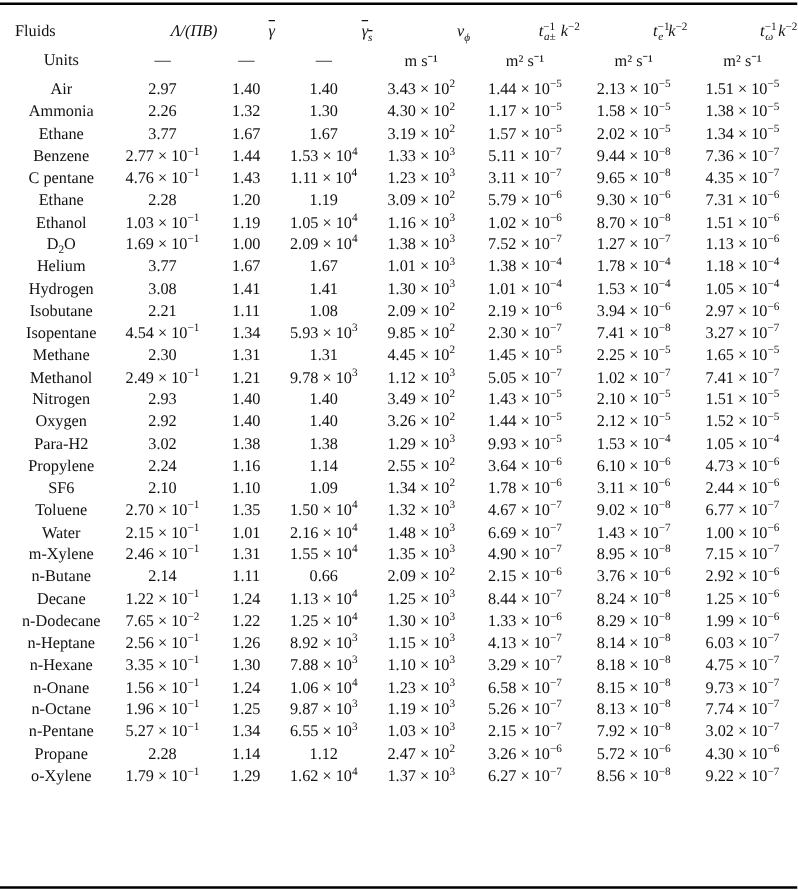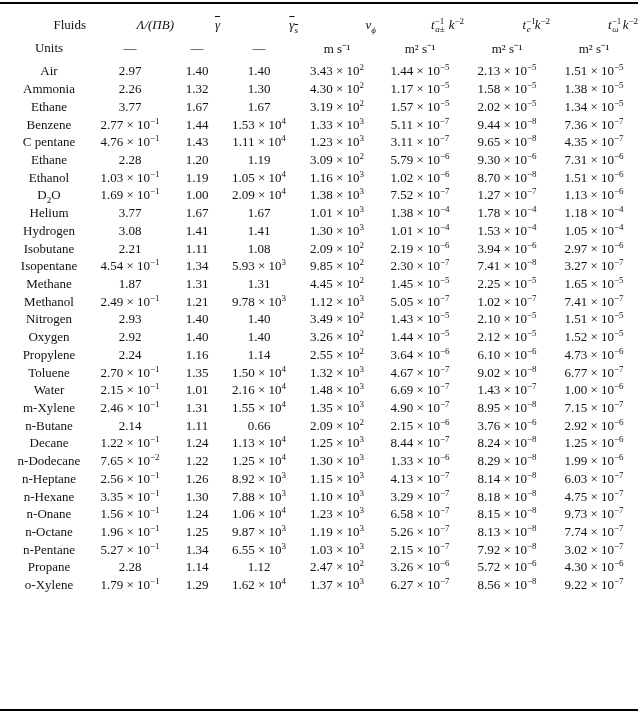--- a/index.html
+++ b/index.html
@@ -13,21 +13,21 @@
   .rule.bottom { top: 709px; height: 1.5px; }
   table {
     position: absolute; left: 0; top: 13px; width: 638px;
     border-collapse: collapse; table-layout: fixed;
   }
   td, th { padding: 0; white-space: nowrap; font-weight: normal; }
   col.c0 { width: 86px; } col.c1 { width: 88px; } col.c2 { width: 46px; }
   col.c3 { width: 78px; } col.c4 { width: 78px; } col.c5 { width: 88px; }
   col.c6 { width: 86px; } col.c7 { width: 88px; }
   th { height: 23px; text-align: right; vertical-align: middle; }
-  th.first, td.first { text-align: right; padding-left: 12px; }
+  th.first, td.first { text-align: left; padding-left: 12px; }
   tr.units td { height: 23px; text-align: center; vertical-align: middle; font-family: Liberation Serif, serif; }
   tr.spacer td { height: 3px; }
   tbody tr.row td { height: 17.72px; line-height: 17px; text-align: center; vertical-align: middle; }
   .ital { font-style: italic; }
   .ov { text-decoration: overline; font-style: italic; }
   sup, sub { font-size: 9px; line-height: 0; }
 </style>
 </head>
 <body>
 
@@ -185,21 +185,21 @@
         <td>4.54 × 10<sup>−1</sup></td>
         <td>1.34</td>
         <td>5.93 × 10<sup>3</sup></td>
         <td>9.85 × 10<sup>2</sup></td>
         <td>2.30 × 10<sup>−7</sup></td>
         <td>7.41 × 10<sup>−8</sup></td>
         <td>3.27 × 10<sup>−7</sup></td>
       </tr>
       <tr class="row">
         <td class="first">Methane</td>
-        <td>1.87</td>
+        <td>2.30</td>
         <td>1.31</td>
         <td>1.31</td>
         <td>4.45 × 10<sup>2</sup></td>
         <td>1.45 × 10<sup>−5</sup></td>
         <td>2.25 × 10<sup>−5</sup></td>
         <td>1.65 × 10<sup>−5</sup></td>
       </tr>
       <tr class="row">
         <td class="first">Methanol</td>
         <td>2.49 × 10<sup>−1</sup></td>
@@ -224,30 +224,50 @@
         <td class="first">Oxygen</td>
         <td>2.92</td>
         <td>1.40</td>
         <td>1.40</td>
         <td>3.26 × 10<sup>2</sup></td>
         <td>1.44 × 10<sup>−5</sup></td>
         <td>2.12 × 10<sup>−5</sup></td>
         <td>1.52 × 10<sup>−5</sup></td>
       </tr>
       <tr class="row">
+        <td class="first">Para-H2</td>
+        <td>3.02</td>
+        <td>1.38</td>
+        <td>1.38</td>
+        <td>1.29 × 10<sup>3</sup></td>
+        <td>9.93 × 10<sup>−5</sup></td>
+        <td>1.53 × 10<sup>−4</sup></td>
+        <td>1.05 × 10<sup>−4</sup></td>
+      </tr>
+      <tr class="row">
         <td class="first">Propylene</td>
         <td>2.24</td>
         <td>1.16</td>
         <td>1.14</td>
         <td>2.55 × 10<sup>2</sup></td>
         <td>3.64 × 10<sup>−6</sup></td>
         <td>6.10 × 10<sup>−6</sup></td>
         <td>4.73 × 10<sup>−6</sup></td>
       </tr>
       <tr class="row">
+        <td class="first">SF6</td>
+        <td>2.10</td>
+        <td>1.10</td>
+        <td>1.09</td>
+        <td>1.34 × 10<sup>2</sup></td>
+        <td>1.78 × 10<sup>−6</sup></td>
+        <td>3.11 × 10<sup>−6</sup></td>
+        <td>2.44 × 10<sup>−6</sup></td>
+      </tr>
+      <tr class="row">
         <td class="first">Toluene</td>
         <td>2.70 × 10<sup>−1</sup></td>
         <td>1.35</td>
         <td>1.50 × 10<sup>4</sup></td>
         <td>1.32 × 10<sup>3</sup></td>
         <td>4.67 × 10<sup>−7</sup></td>
         <td>9.02 × 10<sup>−8</sup></td>
         <td>6.77 × 10<sup>−7</sup></td>
       </tr>
       <tr class="row">

